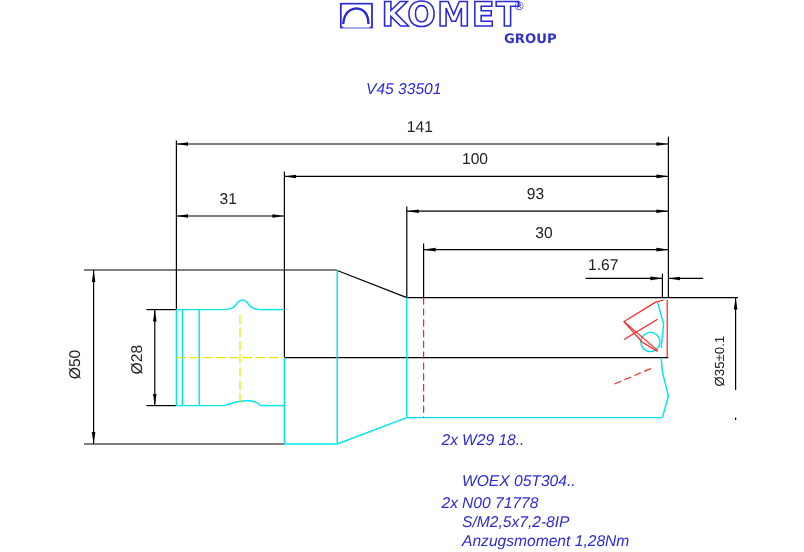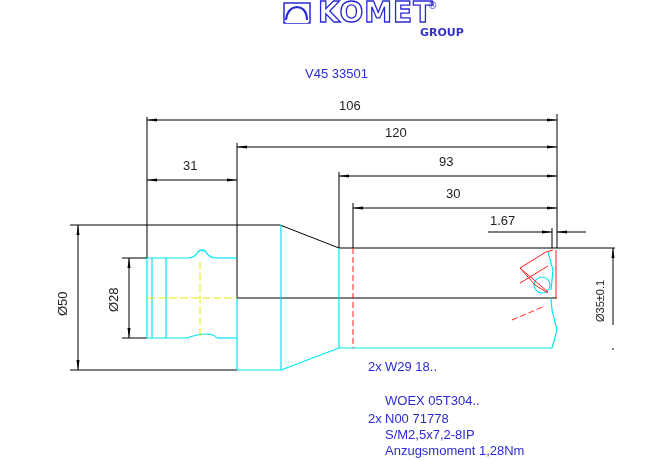--- a/index.html
+++ b/index.html
@@ -1,20 +1,20 @@
 <!DOCTYPE html>
 <html><head>
 <meta charset="utf-8">
 <style>
   html, body { margin:0; padding:0; background:#ffffff; }
   body { width:670px; height:460px; position:relative; overflow:hidden; font-family:"Liberation Sans", sans-serif; }
   .abs { position:absolute; }
   #drawing { position:absolute; left:0; top:0; }
   .dimtxt { position:absolute; font-size:13px; color:#222; font-family:"Liberation Sans", sans-serif; }
-  .blue { color:#2b2bd6; font-size:13px; font-family:"Liberation Sans", sans-serif; position:absolute; white-space:nowrap; }
+  .blue { color:#2b2bd6; font-size:13px; font-family:"Liberation Sans", sans-serif; position:absolute; white-space:nowrap;font-style:italic; }
   .logo-text { position:absolute; font-family:"DejaVu Sans", sans-serif; font-weight:bold; color:#fff; -webkit-text-stroke:1.3px #2a2ad4; letter-spacing:1px; }
   .group-text { position:absolute; font-family:"DejaVu Sans", sans-serif; font-weight:bold; color:#3232c8; font-size:11px;margin-left:45px; }
   .vtext { position:absolute; transform:rotate(-90deg); transform-origin:left top; white-space:nowrap; }
 </style>
 </head>
 <body>
 
 <div>
   <svg class="abs" style="left:283px;top:2px" width="28" height="22">
     <rect x="1" y="1" width="26" height="20" fill="none" stroke="#2a2ad4" stroke-width="1.5"></rect>
@@ -102,22 +102,22 @@
   <g stroke="#ff2020" stroke-width="1" fill="none">
     <line x1="353" y1="248" x2="353" y2="348" stroke-dasharray="6,3"></line>
     <path d="M553 250 L546 252 L520 268 L535 285 L548 293"></path>
     <path d="M520 283 L548 266"></path>
     <path d="M520 268 L548 292"></path>
     <path d="M556 250 L556 298"></path>
     <path d="M512 320 L545 306" stroke-dasharray="6,3"></path>
   </g>
 </svg>
 
-<span class="dimtxt" style="left:339px;top:98px">106</span>
-<span class="dimtxt" style="left:385px;top:125px">120</span>
+<span class="dimtxt" style="left:339px;top:98px">141</span>
+<span class="dimtxt" style="left:385px;top:125px">100</span>
 <span class="dimtxt" style="left:183px;top:158px">31</span>
 <span class="dimtxt" style="left:439px;top:154px">93</span>
 <span class="dimtxt" style="left:446px;top:186px">30</span>
 <span class="dimtxt" style="left:490px;top:213px">1.67</span>
 <span class="dimtxt vtext" style="left:55px;top:316px">Ø50</span>
 <span class="dimtxt vtext" style="left:106px;top:312px">Ø28</span>
 <span class="dimtxt vtext" style="left:594px;top:322px;font-size:11px">Ø35±0.1</span>
 
 <span class="blue" style="left:368px;top:359px">2x</span>
 <span class="blue" style="left:385px;top:359px">W29 18..</span>

